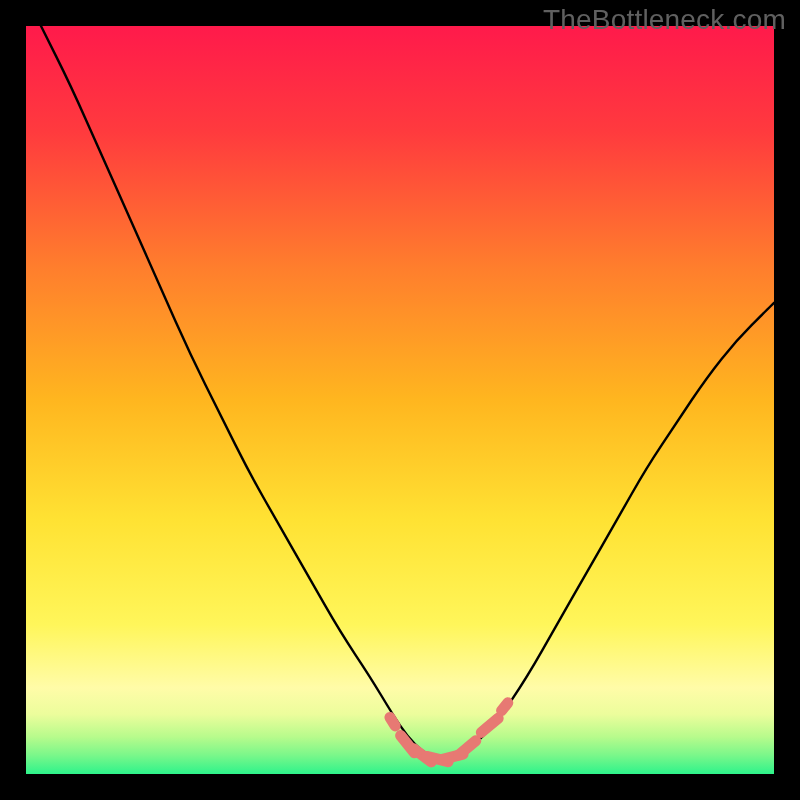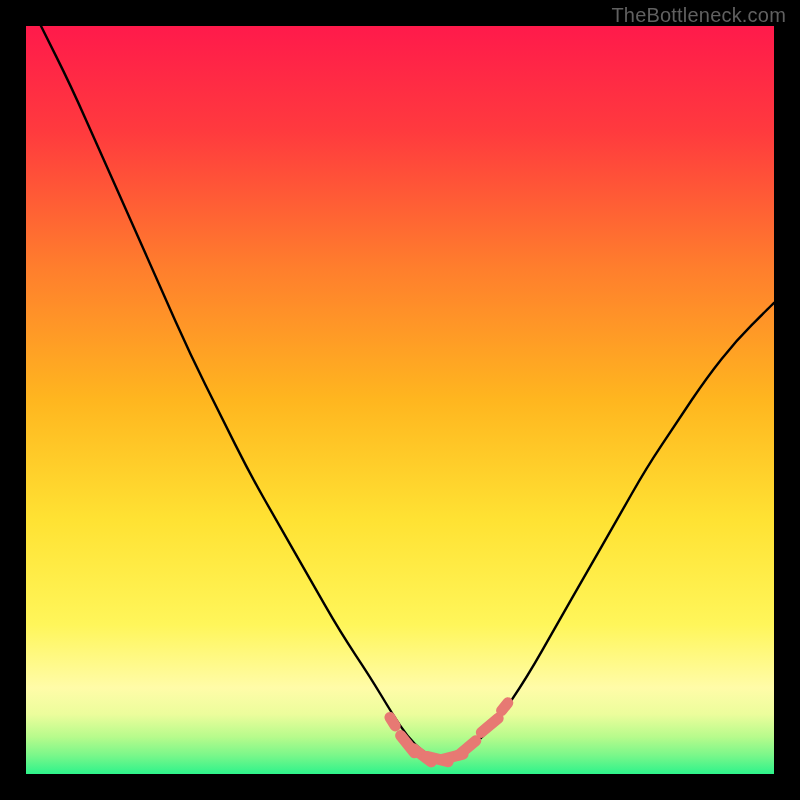--- a/index.html
+++ b/index.html
@@ -24,21 +24,21 @@
     left: 26px;
     top: 26px;
     width: 748px;
     height: 748px;
   }
   .watermark {
     position: absolute;
     top: 4px;
     right: 14px;
     color: #606060;
-    font-size: 20px;
+    font-size: 28px;
     font-weight: 500;
     letter-spacing: 0.2px;
   }
   svg.curve {
     position: absolute;
     left: 26px;
     top: 26px;
     width: 748px;
     height: 748px;
     overflow: visible;

